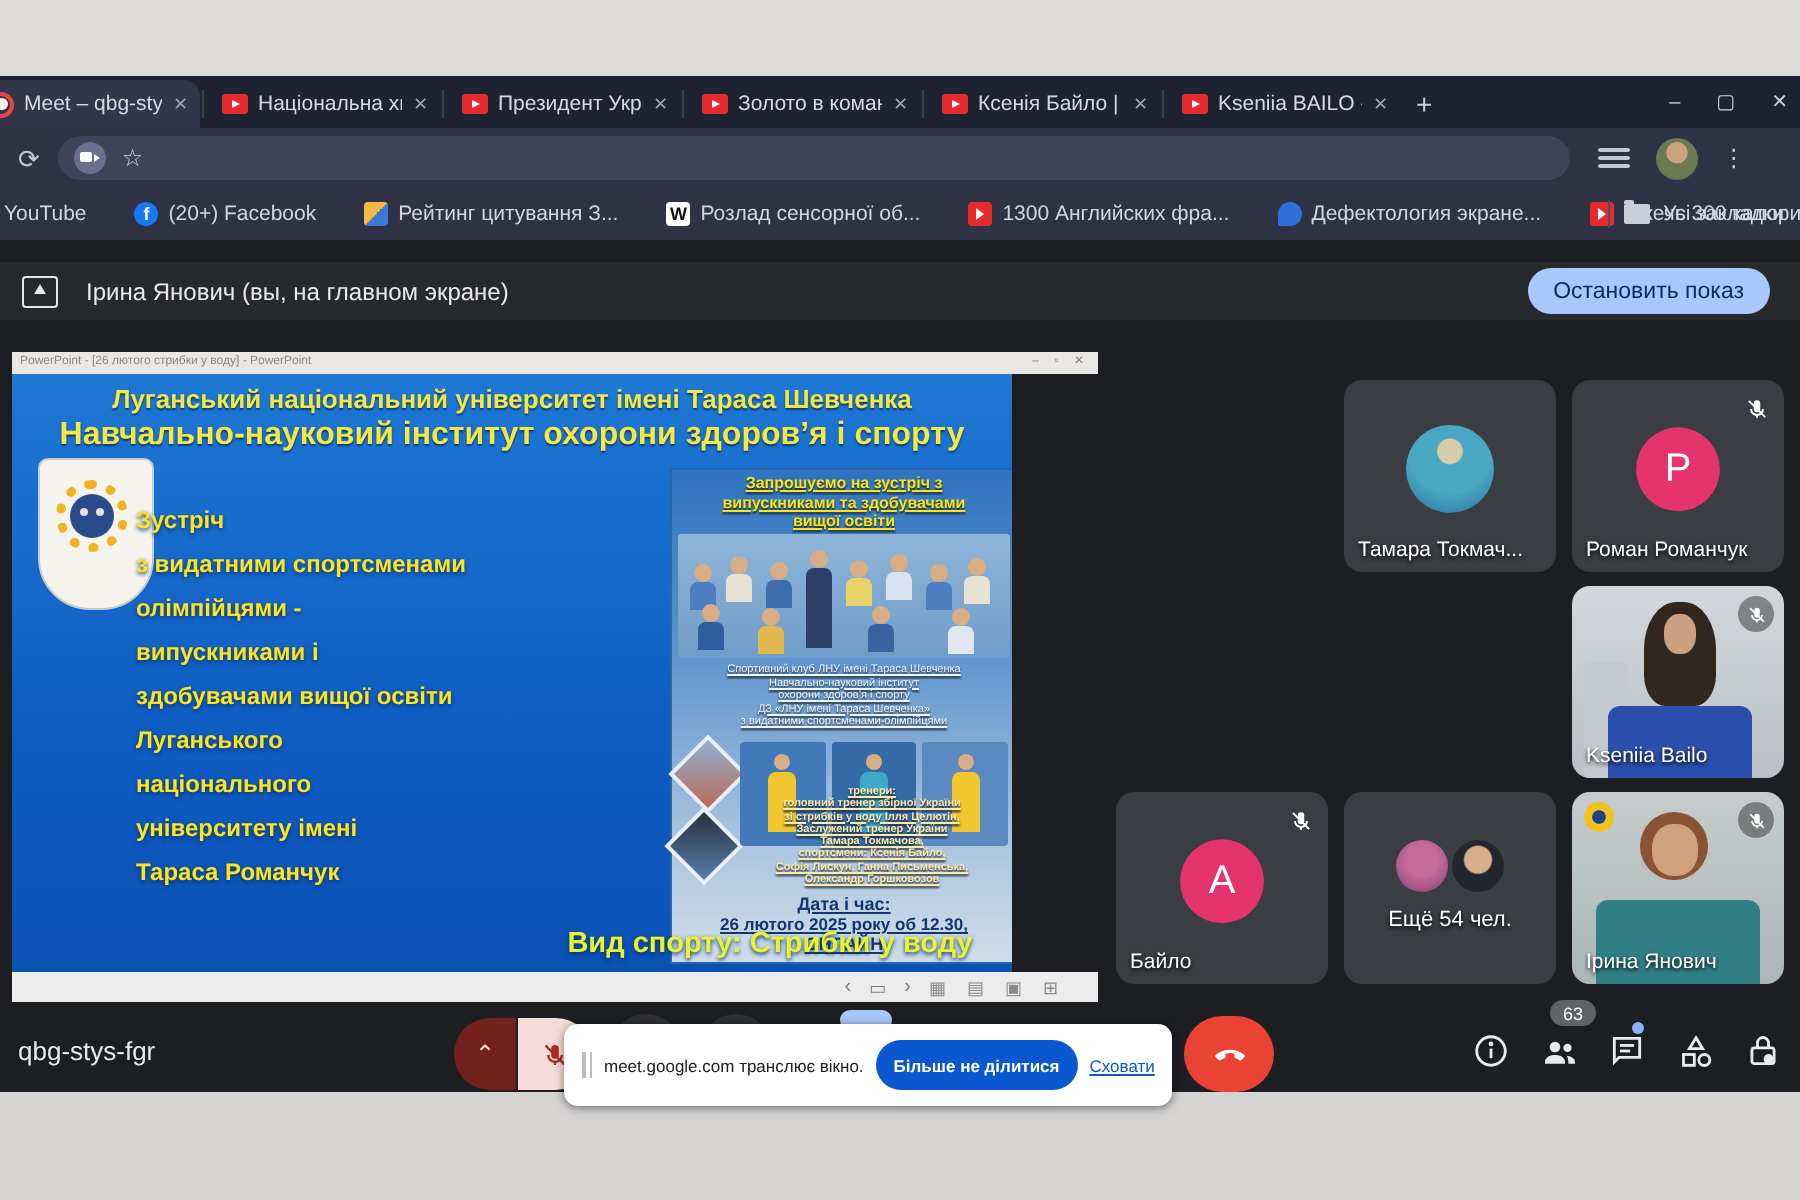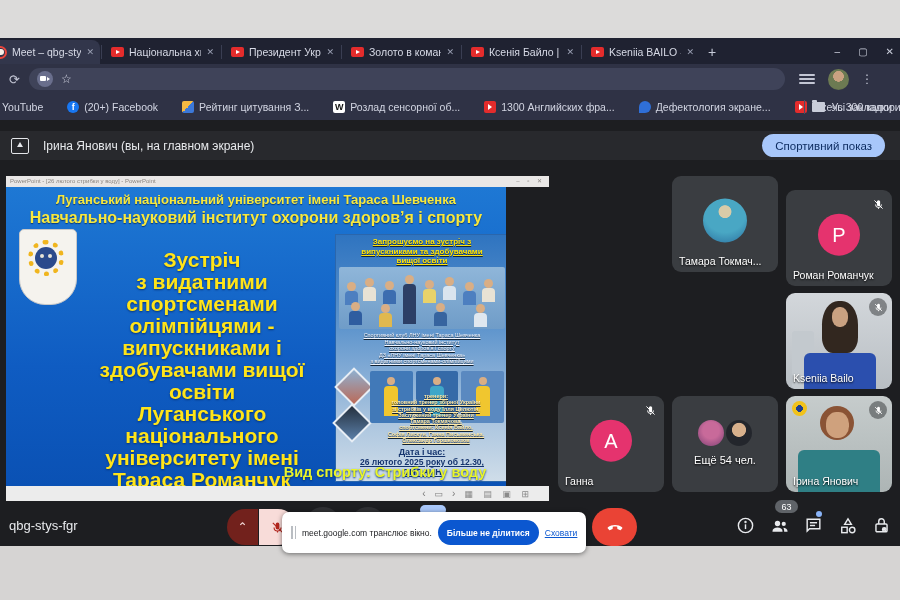--- a/index.html
+++ b/index.html
@@ -62,21 +62,21 @@
   #ppt-title{left:0;top:0;width:543px;height:11px;background:#e9e7e6;color:#8a8580;font-size:6px;line-height:11px;padding-left:4px;box-sizing:border-box;}
   #ppt-title .wc{position:absolute;right:4px;top:0;font-size:6px;color:#8a8580;letter-spacing:3px;}
   #slide{left:0;top:11px;width:500px;height:299px;background:linear-gradient(180deg,#1e78d4 0%,#0f5cc2 60%,#0a51b4 100%);overflow:hidden;}
   #slide-h1,#slide-h2{width:100%;text-align:center;font-weight:bold;color:#f7e83e;text-shadow:0 1px 1px #083a7a;}
   #slide-h1{top:5px;font-size:13px;}
   #slide-h2{top:22px;font-size:16px;}
   #emblem{left:13px;top:42px;width:56px;height:74px;background:#f5f3ee;border-radius:5px 5px 26px 26px;border:1px solid #c9c9c9;}
   #emblem .ring{position:absolute;left:8px;top:10px;width:36px;height:36px;border-radius:50%;border:5px dotted #f0b51e;box-sizing:border-box;}
   #emblem .core{position:absolute;left:15px;top:17px;width:22px;height:22px;border-radius:50%;background:#2b4a8c;}
   #emblem .core:before{content:"";position:absolute;left:5px;top:7px;width:4px;height:4px;border-radius:50%;background:#e8e4d8;box-shadow:8px 0 0 #e8e4d8;}
-  #slide-main{left:62px;top:62px;width:268px;text-align:center;font-weight:bold;font-size:21px;line-height:22px;color:#ffe419;text-shadow:0 1px 2px #06337a;}
+  #slide-main{left:62px;top:62px;width:268px;font-weight:bold;font-size:12px;line-height:22px;color:#ffe419;text-shadow:0 1px 2px #06337a;}
   #slide-footer{right:6px;bottom:6px;width:230px;text-align:center;font-weight:bold;font-size:14.5px;color:#e9f52a;text-shadow:0 1px 2px #06337a;}
   
   #poster{left:330px;top:48px;width:172px;height:246px;background:linear-gradient(180deg,#2f74c0 0%,#5f95cd 38%,#a8c3de 74%,#cfdde9 100%);box-shadow:0 0 0 1px #2a66ac;}
   #poster-head{top:2px;width:100%;text-align:center;font-size:8px;line-height:9.5px;font-weight:bold;color:#ffe40a;text-decoration:underline;text-shadow:0 1px 1px #123;}
   #crowd{left:3px;top:32px;width:166px;height:62px;border-radius:2px;
     background:linear-gradient(180deg,#8fb6d9 0%,#6f9cc8 100%);overflow:hidden;}
   .head{position:absolute;width:9px;height:9px;border-radius:50%;background:#d9ae85;}
   .torso{position:absolute;width:13px;height:14px;border-radius:4px 4px 0 0;}
   #org-block{left:4px;top:97px;width:164px;text-align:center;font-size:5.5px;line-height:6.5px;color:#f2f6ff;text-decoration:underline;text-shadow:0 1px 1px #123;}
   .diamond{position:absolute;width:24px;height:24px;transform:rotate(45deg);box-shadow:0 0 0 2px #e8eef5;}
@@ -230,21 +230,21 @@
       <span class="ic-folder"></span>
       <span>Усі закладки</span>
     </span>
   </div>
 
   <div class="abs" id="meet">
 
     <div class="abs" id="banner">
       <span id="present-ic"></span>
       <span id="banner-text">Ірина Янович (вы, на главном экране)</span>
-      <button id="stop-share">Спортивний показ</button>
+      <button id="stop-share">Остановить показ</button>
     </div>
 
     <div class="abs" id="ppt">
       <div class="abs" id="ppt-title">
         <span>PowerPoint - [26 лютого стрибки у воду] - PowerPoint</span>
         <span class="wc">– ▫ ✕</span>
       </div>
       <div class="abs" id="slide">
         <div class="abs" id="slide-h1">Луганський національний університет імені Тараса Шевченка</div>
         <div class="abs" id="slide-h2">Навчально-науковий інститут охорони здоров’я і спорту</div>
@@ -339,21 +339,21 @@
         <div class="abs" id="slide-footer">Вид спорту: Стрибки у воду</div>
       </div>
       <div class="abs" id="ppt-strip">
         <span class="navg">‹</span>
         <span>▭</span>
         <span class="navg">›</span>
         <span class="viewg">▦ ▤ ▣ ⊞</span>
       </div>
     </div>
 
-    <div class="tile" style="left:672px;top:56px;">
+    <div class="tile" style="left:672px;top:70px;">
       <span class="photo-av av-tamara"></span>
       <span class="name">Тамара Токмач...</span>
     </div>
     <div class="tile" style="left:786px;top:70px;">
       <span class="letter-av">P</span>
       <span class="mic-off" style="background:none;">
         <svg width="13" height="13" viewBox="0 0 24 24">
             <path fill="#fff" d="M12 15a3 3 0 0 0 3-3V7a3 3 0 0 0-6 0v5a3 3 0 0 0 3 3z"></path>
             <path fill="none" stroke="#fff" stroke-width="1.8" d="M6.5 12a5.5 5.5 0 0 0 11 0M12 17.5V20"></path>
             <line x1="4.5" y1="4.5" x2="19.5" y2="19.5" stroke="#fff" stroke-width="1.8"></line>
@@ -379,21 +379,21 @@
 
     <div class="tile" style="left:558px;top:276px;">
       <span class="letter-av">A</span>
       <span class="mic-off" style="background:none;">
         <svg width="13" height="13" viewBox="0 0 24 24">
             <path fill="#fff" d="M12 15a3 3 0 0 0 3-3V7a3 3 0 0 0-6 0v5a3 3 0 0 0 3 3z"></path>
             <path fill="none" stroke="#fff" stroke-width="1.8" d="M6.5 12a5.5 5.5 0 0 0 11 0M12 17.5V20"></path>
             <line x1="4.5" y1="4.5" x2="19.5" y2="19.5" stroke="#fff" stroke-width="1.8"></line>
           </svg>
       </span>
-      <span class="name">Ганна</span>
+      <span class="name">Байло</span>
     </div>
     <div class="tile" style="left:672px;top:276px;">
       <span class="ov-av" style="left:26px;background:radial-gradient(circle at 50% 40%,#c86a9a 40%,#7a3f73 100%);"></span>
       <span class="ov-av" style="left:54px;background:radial-gradient(circle at 50% 38%,#d7b08c 32%,#23262c 36%);"></span>
       <span class="ov-name">Ещё 54 чел.</span>
     </div>
     <div class="tile t9" style="left:786px;top:276px;">
       <span class="abs" style="left:6px;top:5px;width:15px;height:15px;border-radius:50%;background:radial-gradient(circle,#1f3f8f 30%,#f1c21b 34%);"></span>
       <span class="abs" style="left:34px;top:10px;width:34px;height:34px;border-radius:50%;background:#8a5335;"></span>
       <span class="abs" style="left:40px;top:16px;width:23px;height:26px;border-radius:45%;background:#cfa17d;"></span>

